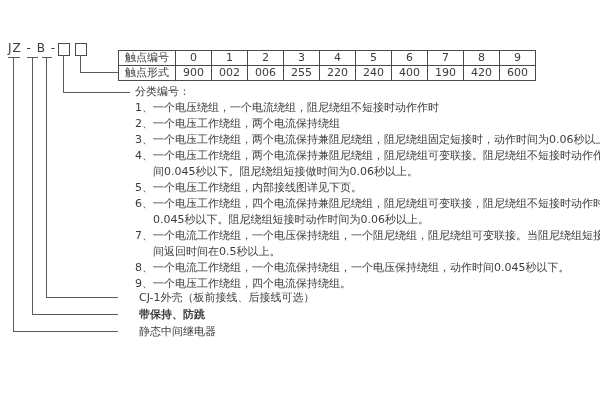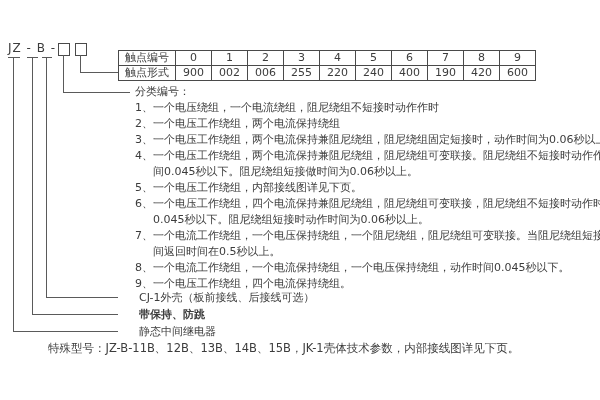--- a/index.html
+++ b/index.html
@@ -96,15 +96,14 @@
     <div class="cl"><span class="num">7、</span><span>一个电流工作绕组，一个电压保持绕组，一个阻尼绕组，阻尼绕组可变联接。当阻尼绕组短接时</span></div>
     <div class="cl"><span class="num"></span><span>间返回时间在0.5秒以上。</span></div>
     <div class="cl"><span class="num">8、</span><span>一个电流工作绕组，一个电流保持绕组，一个电压保持绕组，动作时间0.045秒以下。</span></div>
     <div class="cl"><span class="num">9、</span><span>一个电压工作绕组，四个电流保持绕组。</span></div>
   </div>
 
   <div class="callout" style="top:291px;">CJ-1外壳（板前接线、后接线可选）</div>
   <div class="callout" style="top:308px;font-weight:bold;">带保持、防跳</div>
   <div class="callout" style="top:325px;">静态中间继电器</div>
 
-  <div class="footnote">特殊型号：JZ-B-11B、12B、13B、14B、15B，JK-1壳体技术参数，内部接线图详见下页。</div>
 
 </div>
 
 </body></html>

